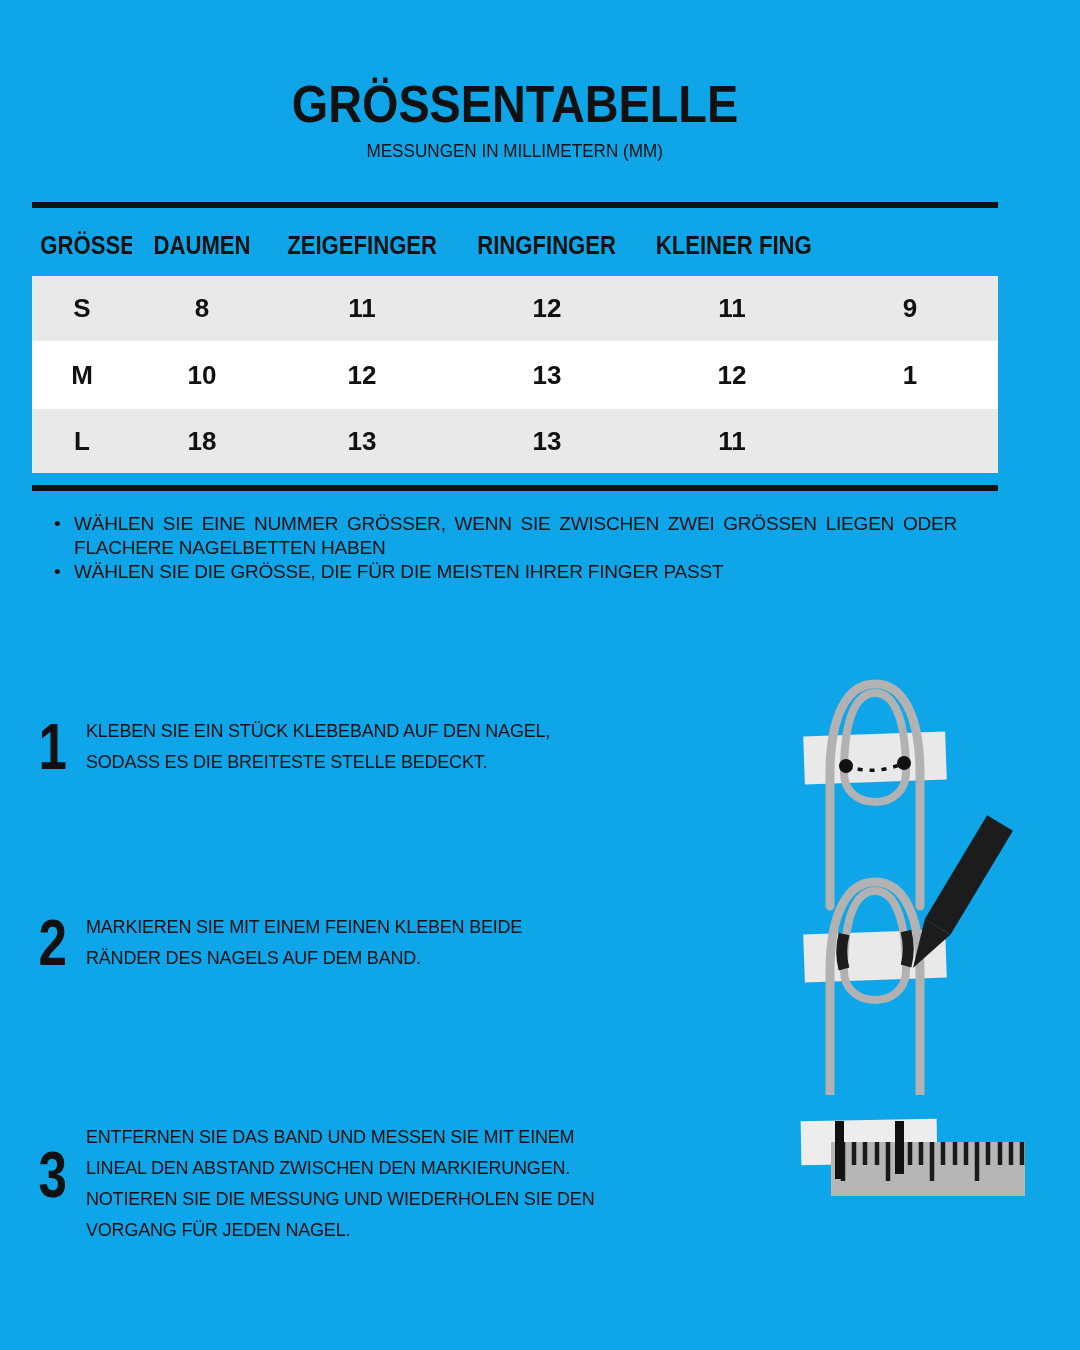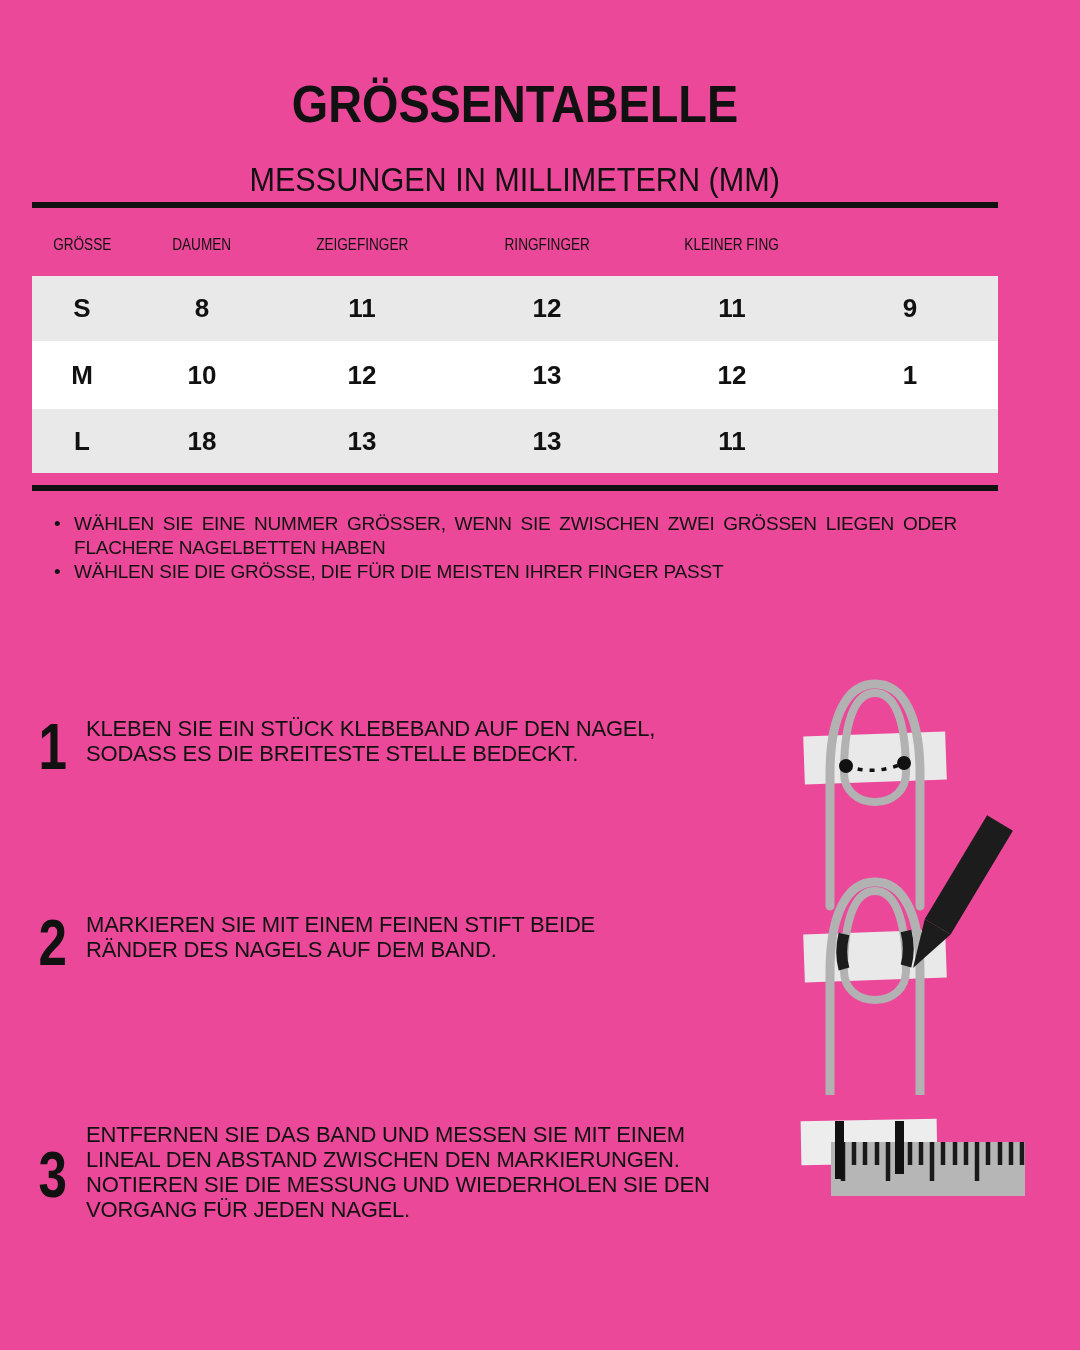--- a/index.html
+++ b/index.html
@@ -1,50 +1,50 @@
 <!DOCTYPE html>
 <html><head>
 <meta charset="utf-8">
 <style>
   html,body { margin:0; padding:0; background:#ffffff; }
   .page {
-    position:relative; width:1080px; height:1350px; background:#ec4899;
+    position:relative; width:1080px; height:1350px; background:#0ea5e9;
     font-family:"Liberation Sans", sans-serif; color:#111111; overflow:hidden;
   }
   .cond { display:inline-block; transform:scaleX(0.85); transform-origin:center; white-space:nowrap; }
   .cond9 { display:inline-block; transform:scaleX(0.9); transform-origin:center; white-space:nowrap; }
 
   .title { position:absolute; top:74px; left:32px; width:966px; text-align:center;
            font-size:52px; font-weight:700; letter-spacing:0px; }
-  .subtitle { position:absolute; top:160px; left:32px; width:966px; text-align:center;
-              font-size:34px; font-weight:400; }
+  .subtitle { position:absolute; top:140px; left:32px; width:966px; text-align:center;
+              font-size:19px; font-weight:400; }
 
   .rule { position:absolute; left:32px; width:966px; height:6px; background:#111111; }
   .rule-top { top:202px; }
   .rule-bottom { top:485px; }
 
   .size-table { position:absolute; top:214px; left:32px; width:966px; }
   .t-row { display:grid; grid-template-columns:100px 140px 180px 190px 180px 176px; align-items:center; }
-  .t-head { height:62px; font-weight:400; font-size:16px; }
+  .t-head { height:62px; font-weight:700; font-size:26px; }
   .t-head .cell { overflow:hidden; }
   .t-body { font-weight:700; font-size:26px; }
   .row-s { height:65px; background:#e9e9e9; }
   .row-m { height:68px; background:#ffffff; }
   .row-l { height:64px; background:#e9e9e9; }
   .cell { text-align:center; white-space:nowrap; }
 
   .notes { position:absolute; top:512px; left:52px; width:905px; list-style:none; margin:0; padding:0; }
   .notes li { position:relative; padding-left:22px; font-size:19px; line-height:24px;
               text-align:justify; letter-spacing:-0.2px; }
   .notes li::before { content:"\2022"; position:absolute; left:2px; top:0; font-size:19px; }
 
   .step { position:absolute; left:30px; display:flex; }
   .step-num { width:46px; text-align:center; font-size:64px; line-height:70px; font-weight:700; }
   .step-num span { display:inline-block; transform:scaleX(0.8); transform-origin:center; }
-  .step-text { margin-left:10px; padding-top:4px; font-size:22px; line-height:25px;
+  .step-text { margin-left:10px; padding-top:4px; font-size:18px; line-height:31px;
                white-space:pre-line; width:690px; letter-spacing:-0.2px; }
   .step-1 { top:712px; }
   .step-2 { top:908px; }
   .step-3 { top:1118px; }
   .step-3 .step-num { margin-top:22px; }
 
   .illus { position:absolute; }
   .illus-1 { left:780px; top:678px; }
   .illus-2 { left:780px; top:810px; }
   .illus-3 { left:795px; top:1112px; }
@@ -100,21 +100,21 @@
   </ul>
 
   <div class="step step-1">
     <div class="step-num"><span>1</span></div>
     <div class="step-text">KLEBEN SIE EIN STÜCK KLEBEBAND AUF DEN NAGEL,
 SODASS ES DIE BREITESTE STELLE BEDECKT.</div>
   </div>
 
   <div class="step step-2">
     <div class="step-num"><span>2</span></div>
-    <div class="step-text">MARKIEREN SIE MIT EINEM FEINEN STIFT BEIDE
+    <div class="step-text">MARKIEREN SIE MIT EINEM FEINEN KLEBEN BEIDE
 RÄNDER DES NAGELS AUF DEM BAND.</div>
   </div>
 
   <div class="step step-3">
     <div class="step-num"><span>3</span></div>
     <div class="step-text">ENTFERNEN SIE DAS BAND UND MESSEN SIE MIT EINEM
 LINEAL DEN ABSTAND ZWISCHEN DEN MARKIERUNGEN.
 NOTIEREN SIE DIE MESSUNG UND WIEDERHOLEN SIE DEN
 VORGANG FÜR JEDEN NAGEL.</div>
   </div>

